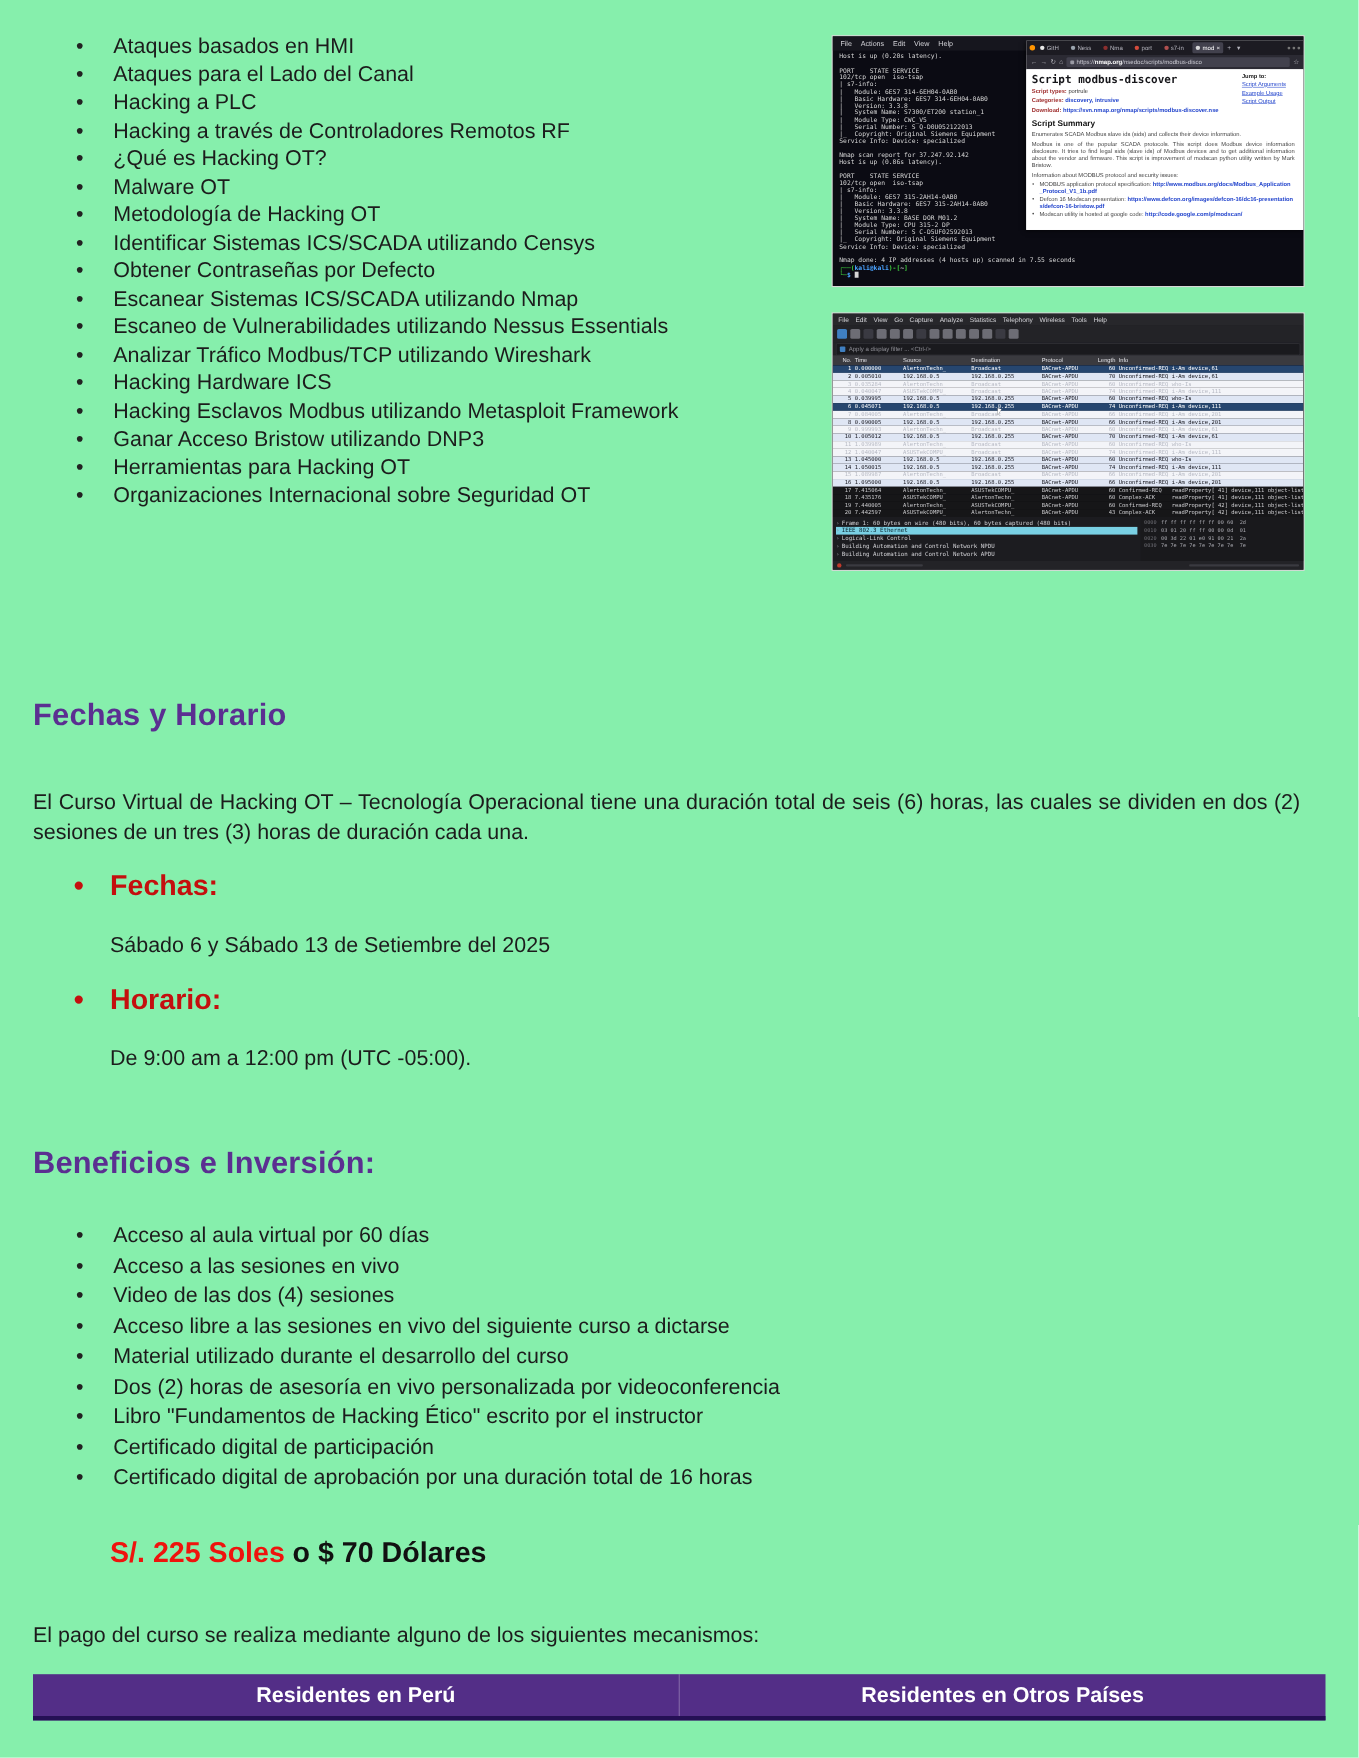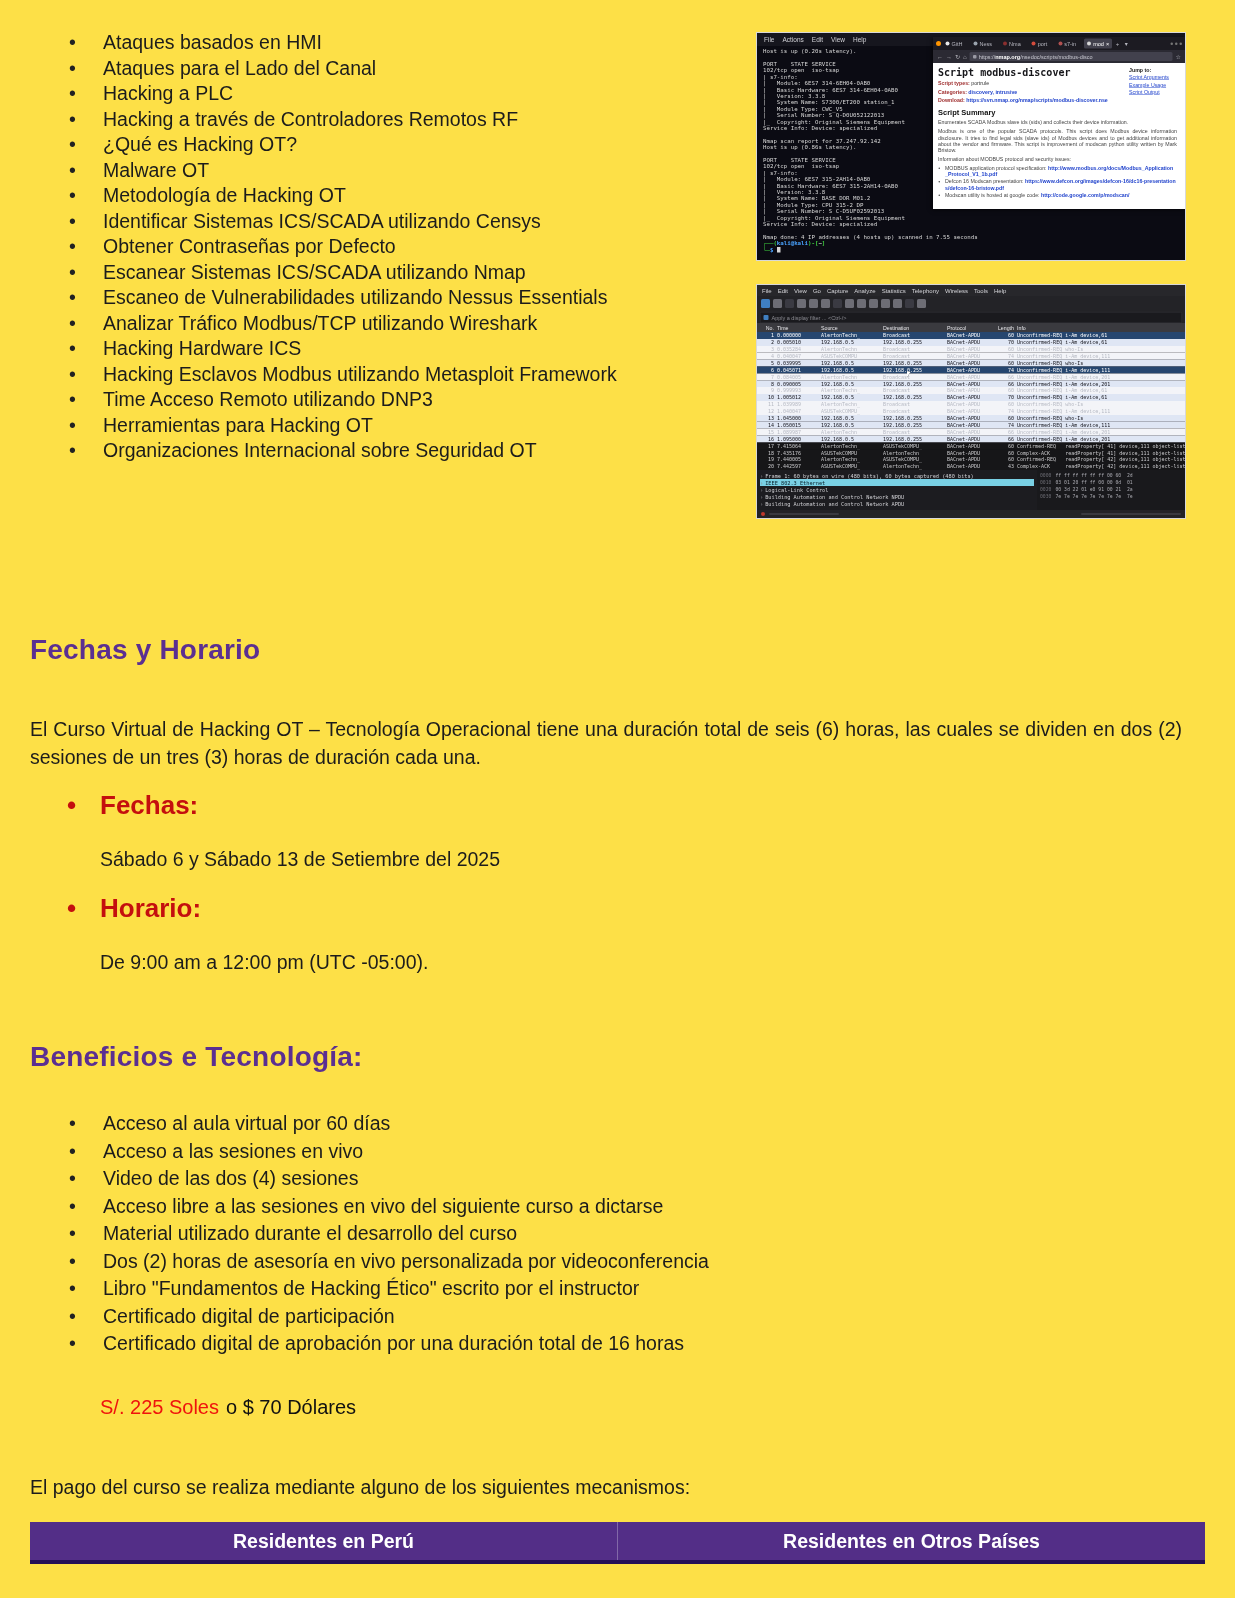--- a/index.html
+++ b/index.html
@@ -1,36 +1,36 @@
 <!DOCTYPE html>
 <html><head>
 <meta charset="utf-8">
 <style>
   html,body{margin:0;padding:0;background:#ffffff;}
-  .page{position:relative;width:1235px;height:1598px;background:#fde047;overflow:hidden;
+  .page{position:relative;width:1235px;height:1598px;background:#86efac;overflow:hidden;
         font-family:"Liberation Sans","DejaVu Sans",sans-serif;color:#1c1c1c;}
 
   
   .topics{position:absolute;left:65px;top:30px;width:690px;}
   .t-item{position:relative;padding-left:38px;font-size:19.5px;line-height:25.5px;color:#1c1c1c;}
   .t-item::before{content:"•";position:absolute;left:4px;top:0;color:#222;}
 
   
   .h2{position:absolute;left:30px;font-size:28px;font-weight:bold;color:#5b2f91;letter-spacing:.2px;}
   #h-fechas{top:634px;}
   #h-beneficios{top:1041px;}
   .intro{position:absolute;left:30px;top:716px;width:1152px;font-size:19.5px;line-height:27.5px;text-align:justify;}
   .sched{position:absolute;left:65px;top:793px;width:760px;}
   .sched-label{position:relative;padding-left:35px;color:#c40f0e;font-weight:bold;font-size:26px;line-height:25px;margin-bottom:29px;}
   .sched-label::before{content:"•";position:absolute;left:2px;color:#c40f0e;}
   .sched-text{padding-left:35px;font-size:19.5px;line-height:25px;margin-bottom:24px;color:#1c1c1c;}
   .benefits{position:absolute;left:65px;top:1110px;width:800px;}
   .b-item{position:relative;padding-left:38px;font-size:19.5px;line-height:27.5px;color:#1c1c1c;}
   .b-item::before{content:"•";position:absolute;left:4px;color:#222;}
-  .price{position:absolute;left:100px;top:1396px;font-size:20px;font-weight:normal;color:#111;}
+  .price{position:absolute;left:100px;top:1396px;font-size:26px;font-weight:bold;color:#111;}
   .price .red{color:#ef130d;margin-right:7px;}
   .pago{position:absolute;left:30px;top:1476px;font-size:19.5px;color:#1c1c1c;}
   .paytable{position:absolute;left:30px;top:1522px;width:1175px;height:38px;display:flex;
             background:#532e87;border-bottom:4px solid #251055;}
   .paytable .cell{flex:1;display:flex;align-items:center;justify-content:center;
                   color:#fff;font-weight:bold;font-size:19.5px;}
   .paytable .cell + .cell{border-left:1px solid rgba(255,255,255,.28);}
 
   
   .shot{position:absolute;overflow:hidden;box-shadow:0 0 0 1px #d8d8d8;}
@@ -167,21 +167,21 @@
 
       <div class="t-item">Escaneo de Vulnerabilidades utilizando Nessus Essentials</div>
 
       <div class="t-item">Analizar Tráfico Modbus/TCP utilizando Wireshark</div>
 
       <div class="t-item">Hacking Hardware ICS</div>
 
       <div class="t-item">Hacking Esclavos Modbus utilizando Metasploit Framework</div>
 
 
-      <div class="t-item">Time Acceso Remoto utilizando DNP3</div>
+      <div class="t-item">Ganar Acceso Bristow utilizando DNP3</div>
 
       <div class="t-item">Herramientas para Hacking OT</div>
 
       <div class="t-item">Organizaciones Internacional sobre Seguridad OT</div>
     </div>
 
   <div class="shot" id="shot1">
     <div class="inner">
       <div class="term-menu">
 
@@ -625,21 +625,21 @@
         <div class="sched-label">Fechas:</div>
         <div class="sched-text">Sábado 6 y Sábado 13 de Setiembre del 2025</div>
       </div>
 
       <div class="sched-item">
         <div class="sched-label">Horario:</div>
         <div class="sched-text">De 9:00 am a 12:00 pm (UTC -05:00).</div>
       </div>
     </div>
 
-  <div class="h2" id="h-beneficios">Beneficios e Tecnología:</div>
+  <div class="h2" id="h-beneficios">Beneficios e Inversión:</div>
   <div class="benefits">
 
       <div class="b-item">Acceso al aula virtual por 60 días</div>
 
       <div class="b-item">Acceso a las sesiones en vivo</div>
 
       <div class="b-item">Video de las dos (4) sesiones</div>
 
       <div class="b-item">Acceso libre a las sesiones en vivo del siguiente curso a dictarse</div>
 

